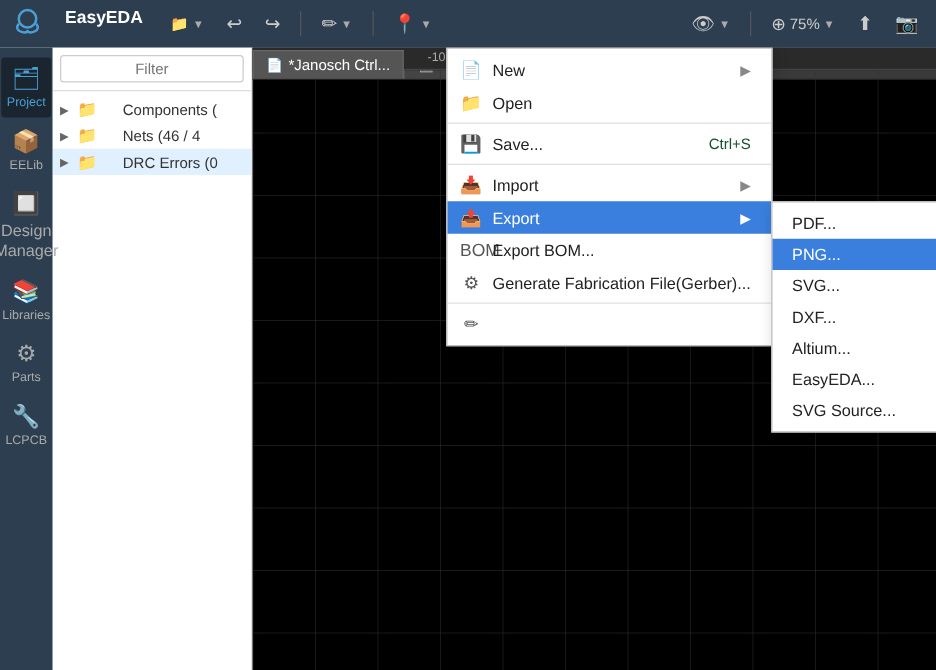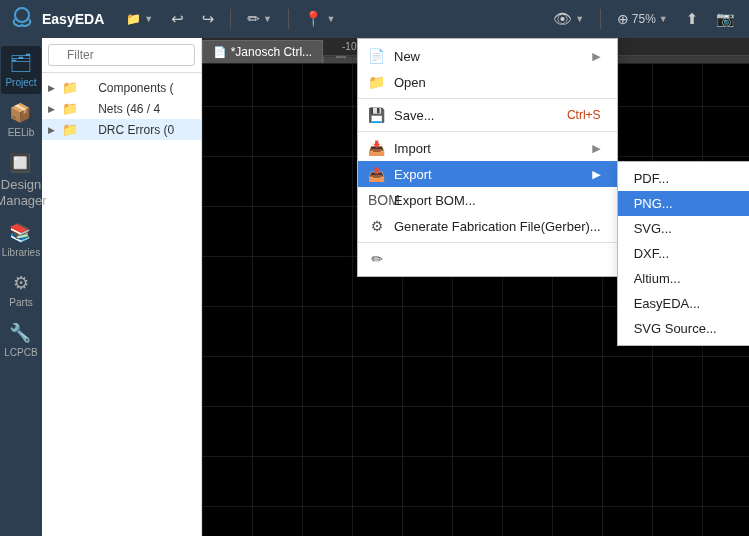--- a/index.html
+++ b/index.html
@@ -20,22 +20,22 @@
       display: flex;
       align-items: center;
       padding: 0 8px;
       gap: 6px;
       position: relative;
       z-index: 10;
     }
 
     .logo-area {
       display: flex;
-      align-items: center;
-      gap: 6px;
+      align-items: flex-start;
+      gap: 16px;
       margin-right: 10px;
     }
 
     .logo-icon {
       width: 28px;
       height: 28px;
     }
 
     .logo-text {
       color: white;
@@ -119,20 +119,21 @@
       padding: 6px;
       border-bottom: 1px solid #ddd;
     }
 
     .panel-filter input {
       width: 100%;
       border: 1px solid #ccc;
       border-radius: 3px;
       padding: 3px 18px;
       font-size: 12px;
+      text-align: center;
     }
 
     .panel-tree {
       flex: 1;
       overflow: auto;
       padding: 4px 0;
     }
 
     .tree-item {
       display: flex;
@@ -256,21 +257,21 @@
     .menu-item .item-icon {
       width: 18px;
       text-align: center;
       font-size: 14px;
       color: #555;
     }
     .menu-item.highlighted .item-icon { color: #fff; }
 
     .menu-item .item-shortcut {
       margin-left: auto;
-      color: #c2410c;
+      color: #14532d;
       font-size: 12px;
     }
 
     .menu-item .item-arrow {
       margin-left: auto;
       color: #888;
       font-size: 11px;
     }
     .menu-item.highlighted .item-arrow { color: #fff; }
 

